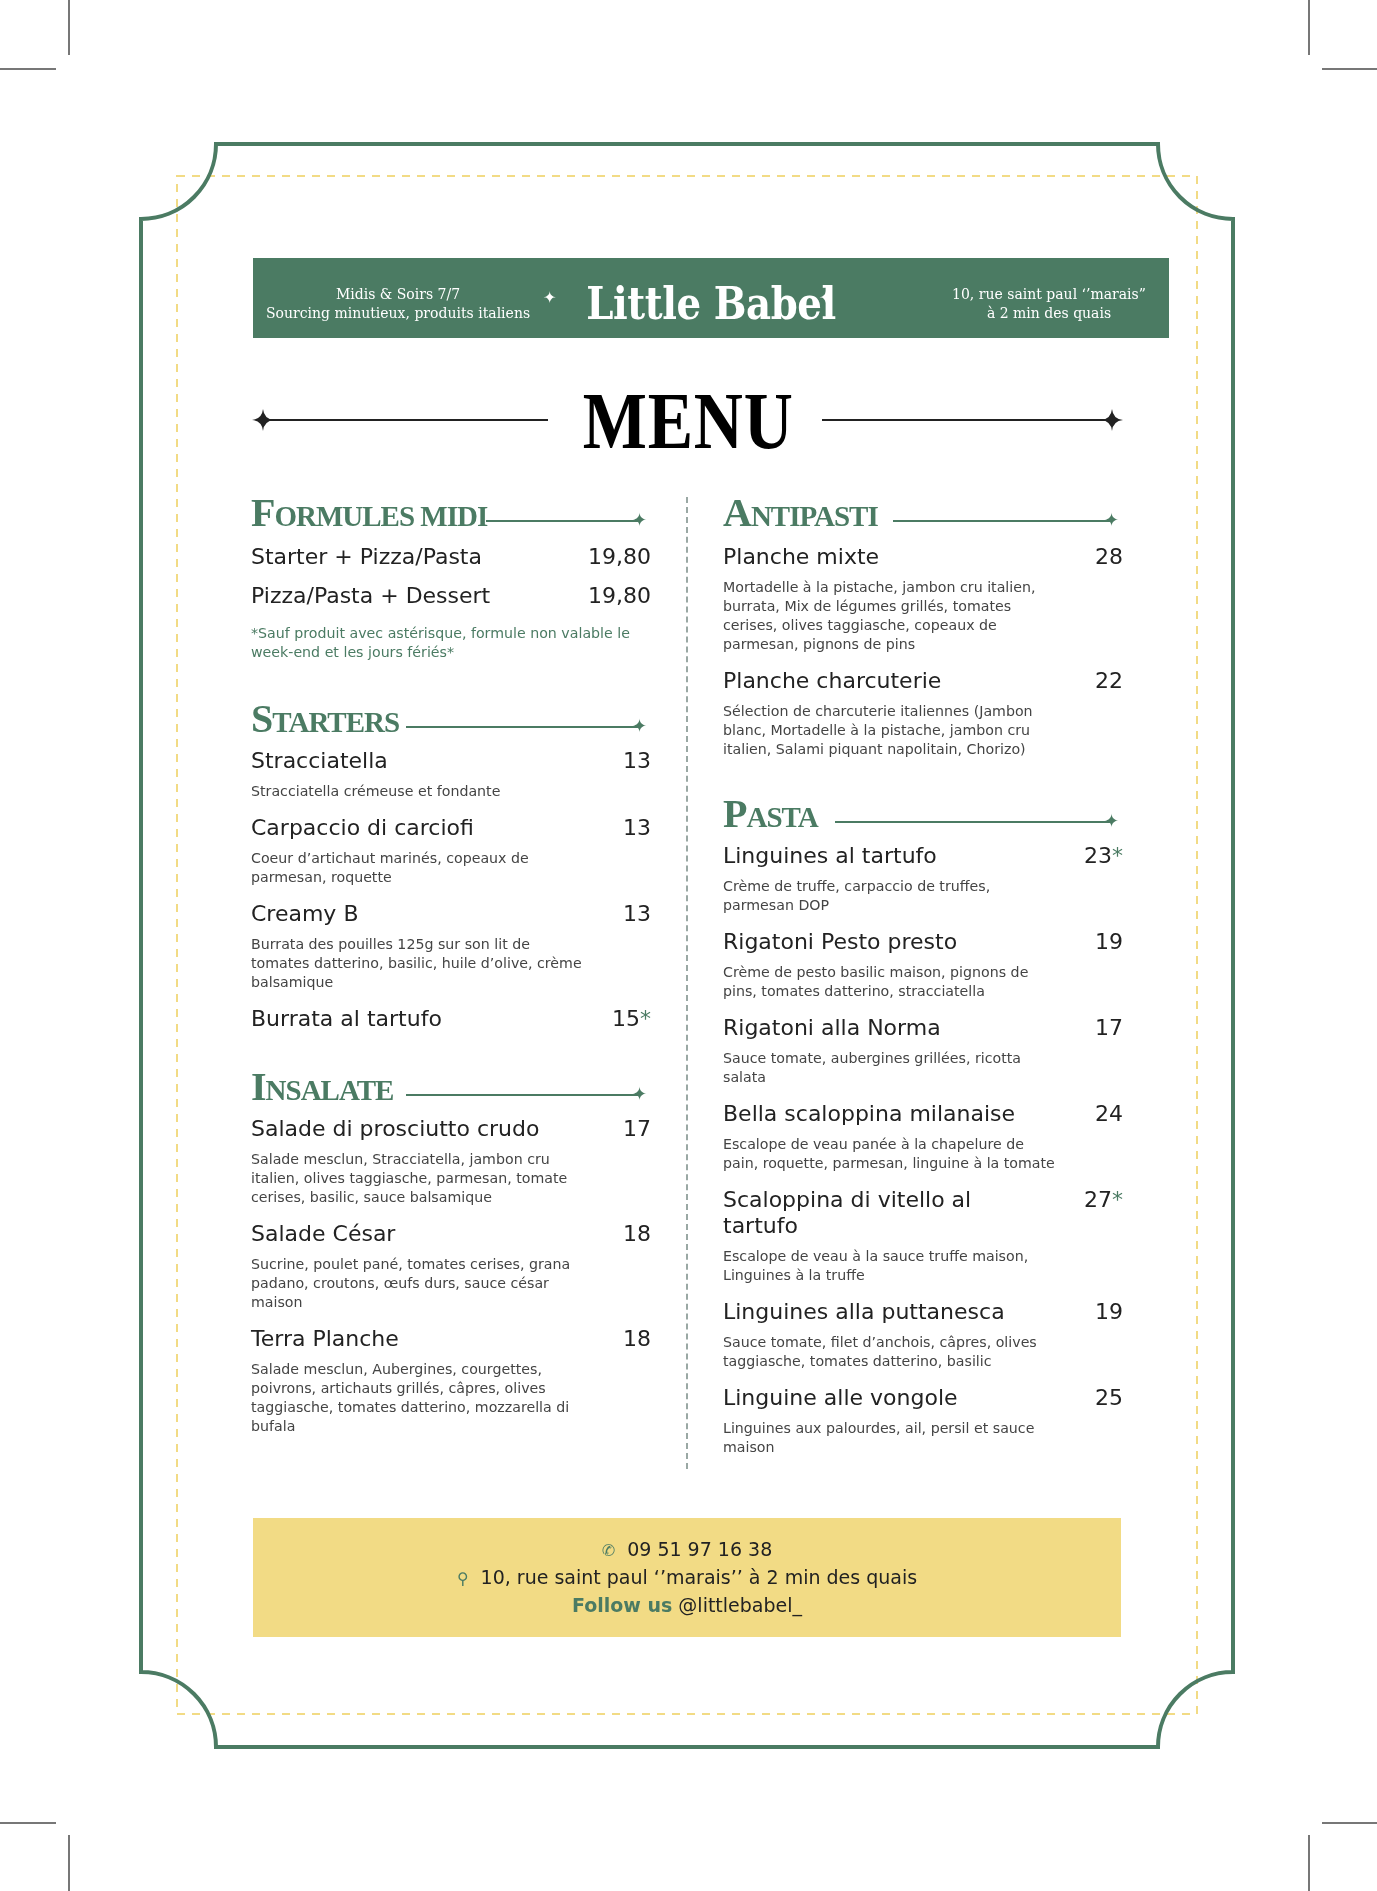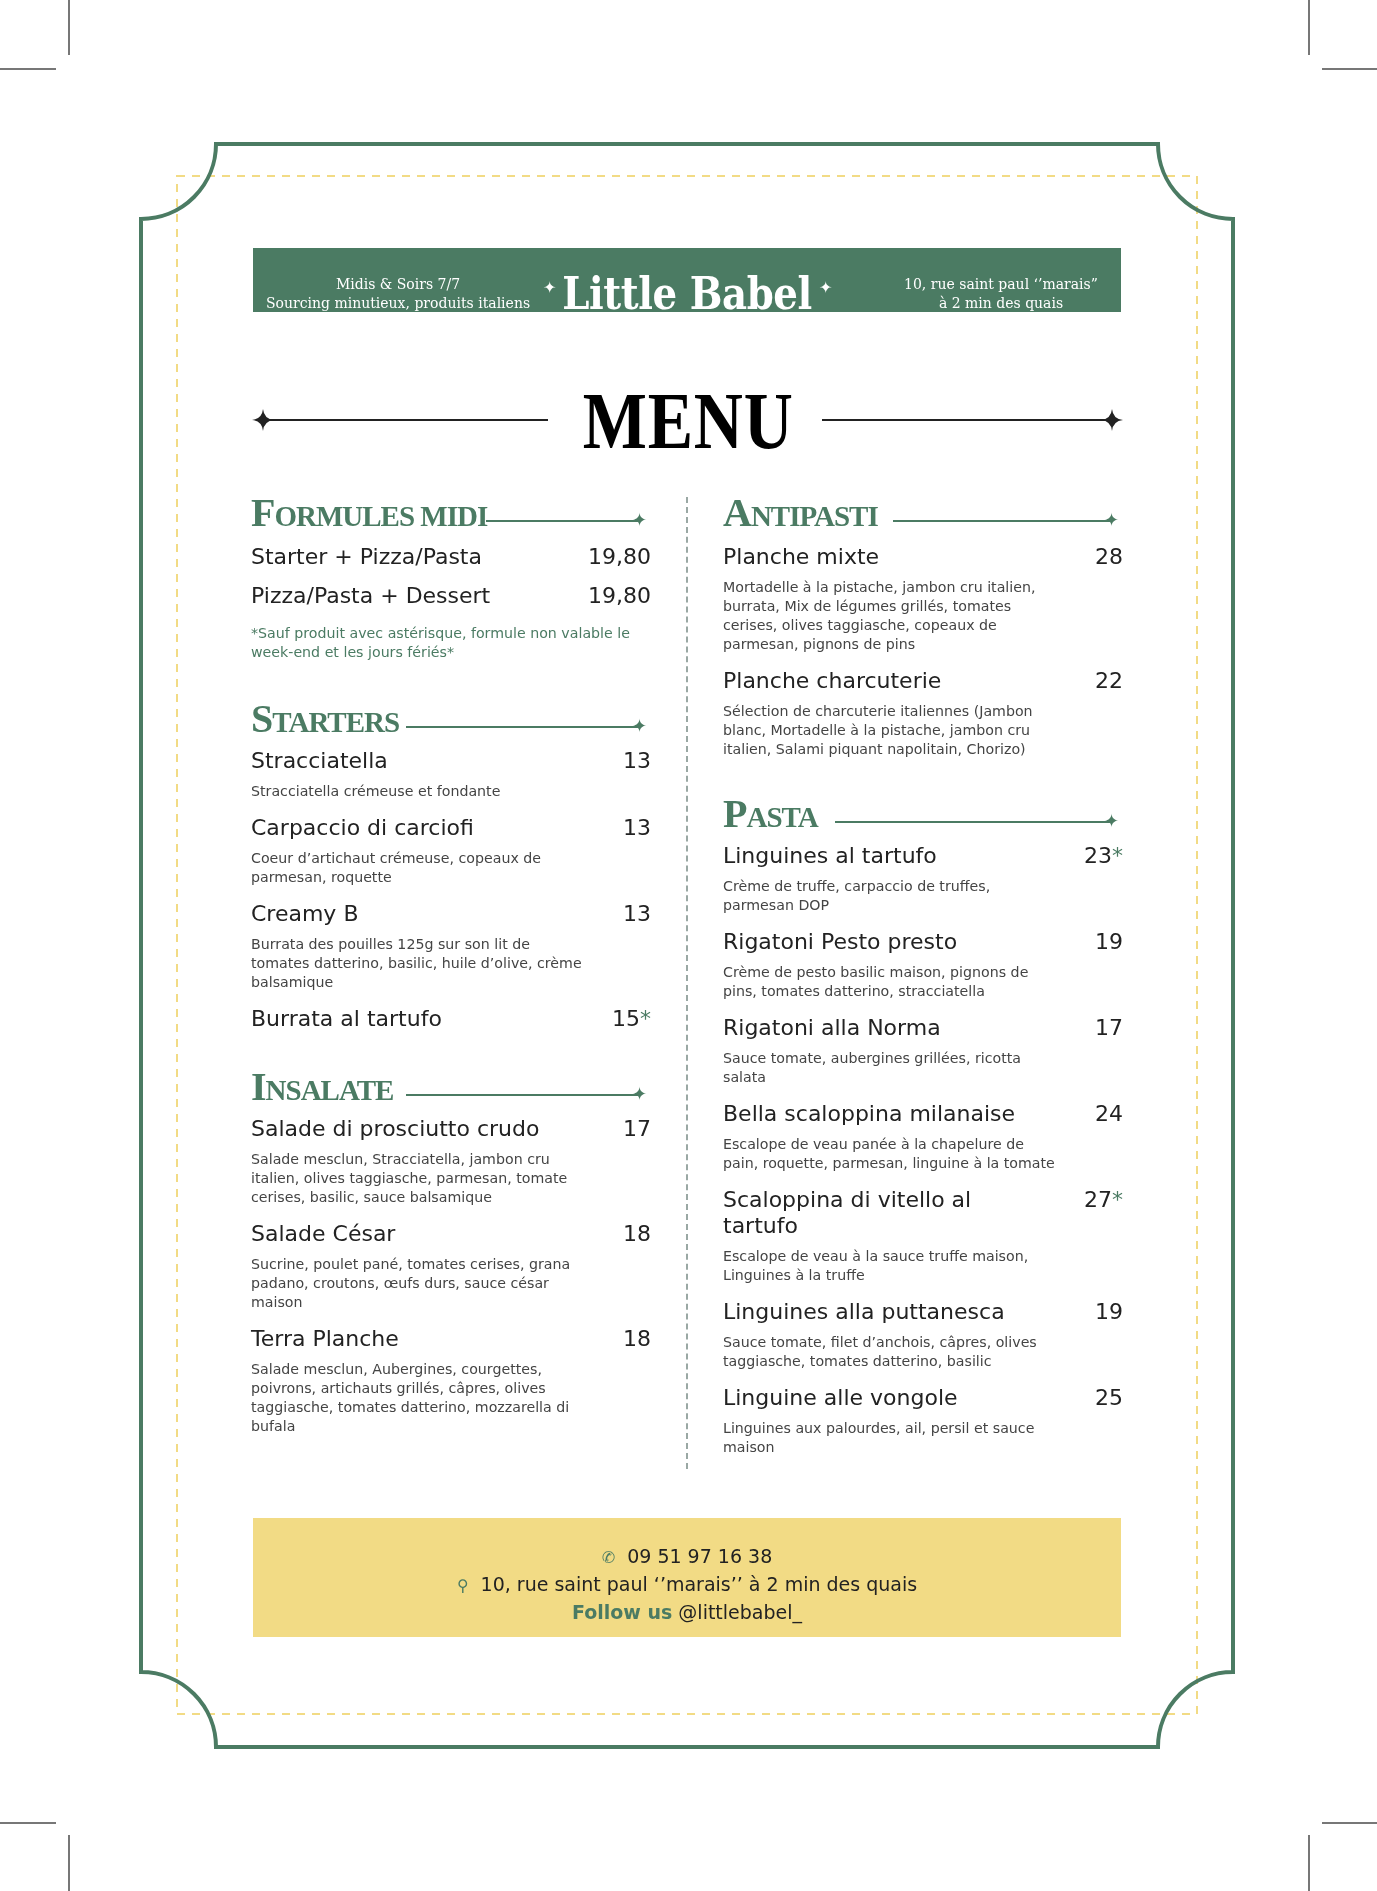--- a/index.html
+++ b/index.html
@@ -1,20 +1,20 @@
 <!DOCTYPE html>
 <html><head>
 <meta charset="utf-8">
 <style>
   html,body{margin:0;padding:0;background:#fff;}
   body{width:1377px;height:1891px;position:relative;overflow:hidden;font-family:"DejaVu Sans",sans-serif;color:#222;}
   .abs{position:absolute;}
   .crop{position:absolute;background:#777;}
   svg.frame{position:absolute;left:0;top:0;}
-  .header{position:absolute;left:253px;top:248px;width:868px;height:64px;background:#4b7b63;color:#fff;font-family:"DejaVu Serif",serif;}
+  .header{position:absolute;left:253px;top:258px;width:868px;height:80px;background:#4b7b63;color:#fff;font-family:"DejaVu Serif",serif;padding-left:48px;}
   .header .left{position:absolute;left:0;width:290px;top:27px;text-align:center;font-size:14px;line-height:19px;}
   .header .right{position:absolute;right:0;width:240px;top:27px;text-align:center;font-size:14px;line-height:19px;}
   .header .title{position:absolute;left:0;right:0;top:18px;text-align:center;font-size:44px;line-height:56px;font-weight:bold;letter-spacing:-0.5px;transform:scaleX(0.88);}
   .header .star{position:absolute;top:30px;font-size:16px;}
   .menu-title{position:absolute;left:0;width:1377px;top:378px;text-align:center;font-family:"Liberation Serif",serif;font-size:80px;line-height:86px;font-weight:bold;color:#000000;letter-spacing:1px;}
   .menu-title span{display:inline-block;transform:scaleX(0.85);}
   .rule{position:absolute;height:2px;background:#222;}
   .col{position:absolute;width:400px;}
   .sec{position:relative;height:46px;}
   .sec-title{position:absolute;left:0;top:0;font-family:"Liberation Serif",serif;font-weight:bold;color:#4b7b63;font-size:40px;line-height:46px;letter-spacing:-1px;}
@@ -96,21 +96,21 @@
     <span class="sec-star">✦</span>
   </div>
   <div class="item" style="margin-top:6px;">
     <div class="name">Stracciatella</div>
     <div class="price">13</div>
     <div class="desc">Stracciatella crémeuse et fondante</div>
   </div>
   <div class="item" style="margin-top:14px;">
     <div class="name">Carpaccio di carciofi</div>
     <div class="price">13</div>
-    <div class="desc">Coeur d’artichaut crémeuse, copeaux de parmesan, roquette</div>
+    <div class="desc">Coeur d’artichaut marinés, copeaux de parmesan, roquette</div>
   </div>
   <div class="item" style="margin-top:14px;">
     <div class="name">Creamy B</div>
     <div class="price">13</div>
     <div class="desc">Burrata des pouilles 125g sur son lit de tomates datterino, basilic, huile d’olive, crème balsamique</div>
   </div>
   <div class="item" style="margin-top:14px;">
     <div class="name">Burrata al tartufo</div>
     <div class="price"><span>15</span><span class="ast">*</span></div>
   </div>
@@ -193,21 +193,21 @@
     <div class="desc">Sauce tomate, filet d’anchois, câpres, olives taggiasche, tomates datterino, basilic</div>
   </div>
   <div class="item" style="margin-top:14px;">
     <div class="name">Linguine alle vongole</div>
     <div class="price">25</div>
     <div class="desc">Linguines aux palourdes, ail, persil et sauce maison</div>
   </div>
 </div>
 
 <div class="footer">
-  <div style="margin-top:25px;">
+  <div style="margin-top:18px;">
     <span class="ico">✆</span><span>09 51 97 16 38</span>
   </div>
   <div>
     <span class="ico">⚲</span><span>10, rue saint paul ‘’marais’’ à 2 min des quais</span>
   </div>
   <div>
     <span class="green">Follow us</span>
     <span>@littlebabel_</span>
   </div>
 </div>

